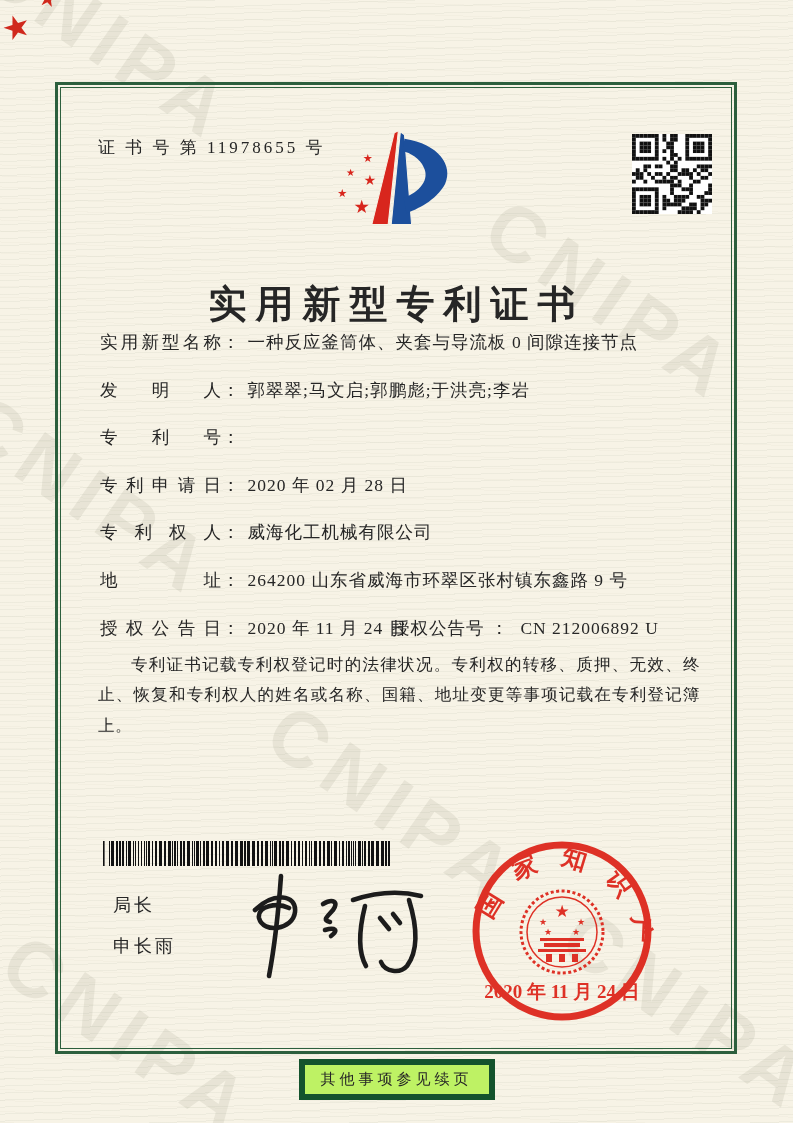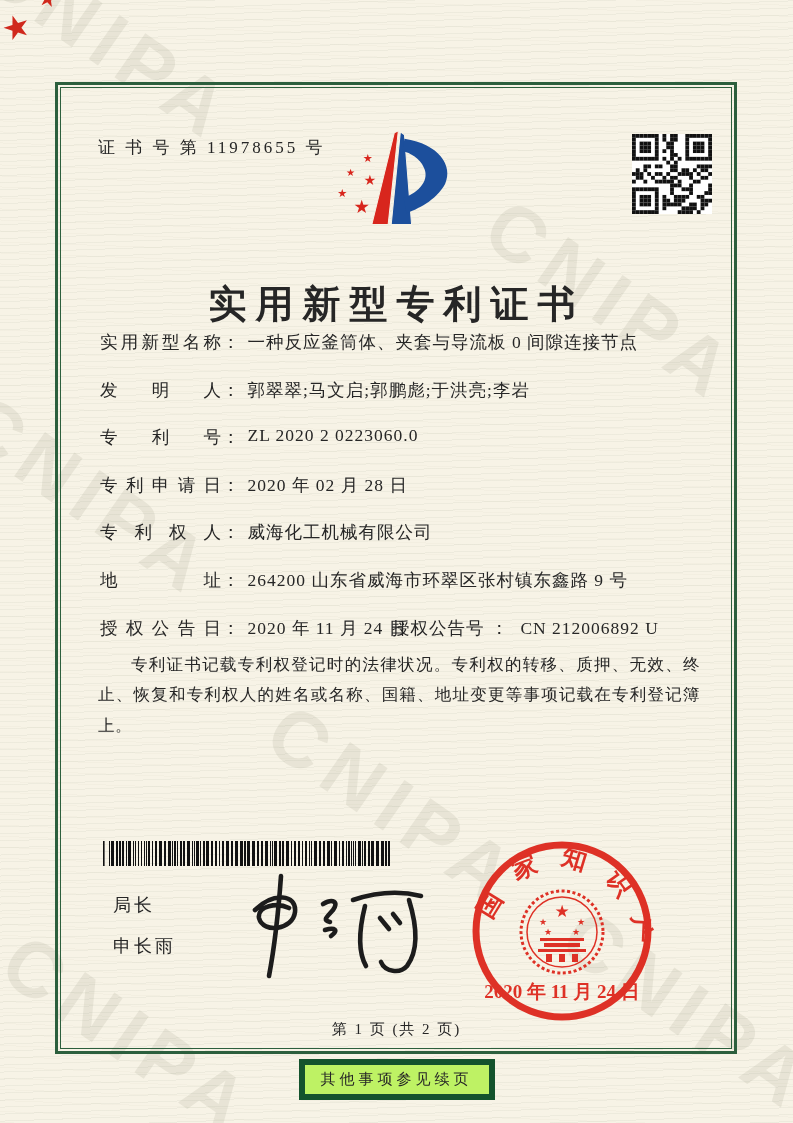--- a/index.html
+++ b/index.html
@@ -317,21 +317,20 @@
       <span class="fvalue">一种反应釜筒体、夹套与导流板 0 间隙连接节点</span>
     </div>
     <div class="field-row">
       <span class="flabel">发明人</span>
         <span class="fcolon">：</span>
       <span class="fvalue">郭翠翠;马文启;郭鹏彪;于洪亮;李岩</span>
     </div>
     <div class="field-row">
       <span class="flabel">专利号</span>
         <span class="fcolon">：</span>
-      <span class="fvalue">ZL 2020 2 0223060.0</span>
     </div>
     <div class="field-row">
       <span class="flabel">专利申请日</span>
         <span class="fcolon">：</span>
       <span class="fvalue">2020 年 02 月 28 日</span>
     </div>
     <div class="field-row">
       <span class="flabel">专利权人</span>
         <span class="fcolon">：</span>
       <span class="fvalue">威海化工机械有限公司</span>
@@ -475,16 +474,15 @@
       <rect x="74" y="103" width="44" height="3" stroke="none"></rect>
       <rect x="78" y="108" width="36" height="4" stroke="none"></rect>
       <rect x="72" y="114" width="48" height="3" stroke="none"></rect>
       <rect x="80" y="119" width="6" height="8" stroke="none"></rect>
       <rect x="93" y="119" width="6" height="8" stroke="none"></rect>
       <rect x="106" y="119" width="6" height="8" stroke="none"></rect>
     </g>
     <text x="96" y="163" font-size="19" fill="#dd2318" text-anchor="middle" font-weight="bold">2020 年 11 月 24 日</text>
   </svg>
 
-  <div class="page-num">第 1 页 (共 2 页)</div>
   <div class="cont-note">其他事项参见续页</div>
 
 </div>
 
 </body></html>

